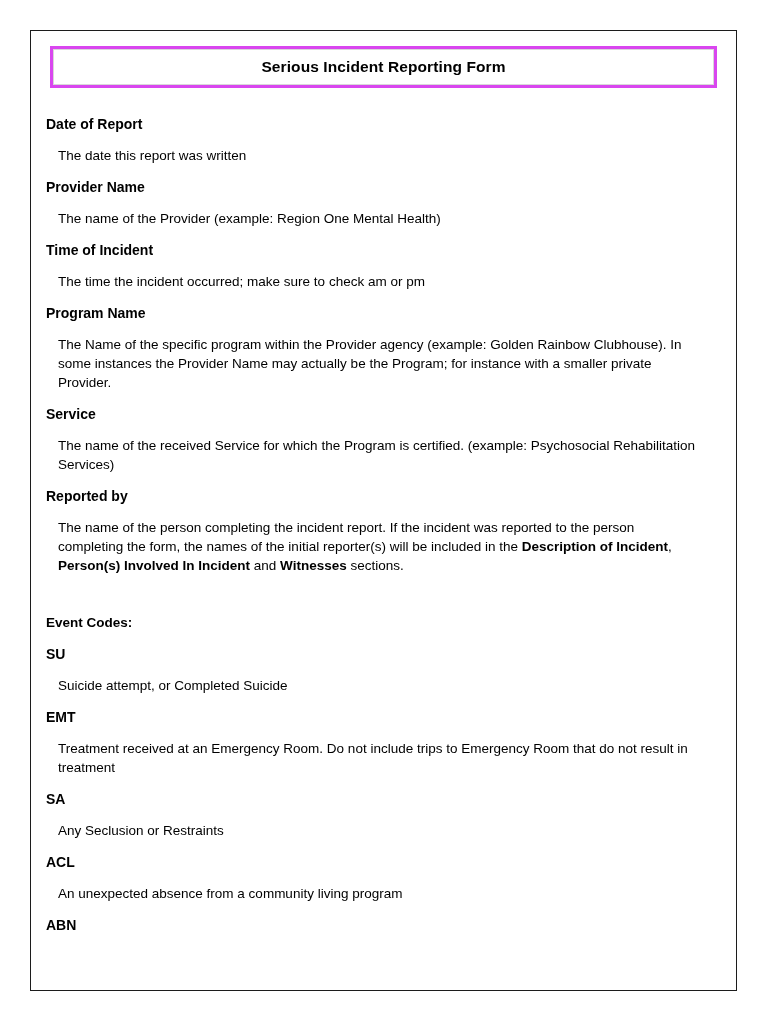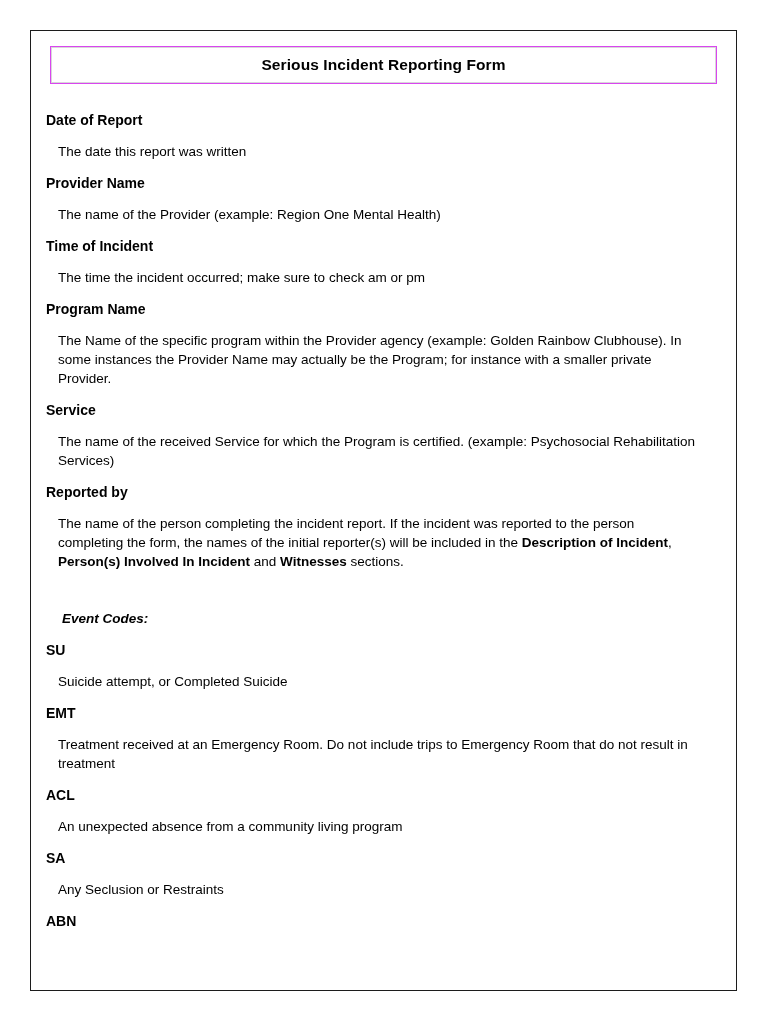--- a/index.html
+++ b/index.html
@@ -20,21 +20,21 @@
     left: 30px;
     top: 30px;
     width: 707px;
     height: 961px;
     border: 1px solid #1c1c1c;
     background: #ffffff;
     box-sizing: border-box;
   }
   .title-box {
     margin: 15px 19px 0 19px;
-    border: 1px solid #d946ef;
+    border: 3px solid #d946ef;
     box-shadow: 0 0 0 1px #d8d8d8 inset;
     padding: 9px 4px;
     text-align: center;
   }
   .title {
     margin: 0;
     font-size: 15.5px;
     font-weight: bold;
     letter-spacing: 0.1px;
   }
@@ -53,25 +53,24 @@
   .desc {
     margin: 12px;
     font-size: 13.5px;
     font-weight: normal;
     line-height: 19px;
   }
   .event-codes {
     margin-top: 38px;
   }
   .event-codes-heading {
-    margin: 0 0 13px 16px;
+    margin: 0 0 13px 0;
     font-size: 13.5px;
     font-weight: bold;
     line-height: 19px;
-    font-style: italic;
   }
 </style>
 </head>
 <body>
 
 <main class="page">
   <div class="frame">
 
     <header class="title-box">
       <h1 class="title">Serious Incident Reporting Form</h1>
@@ -117,27 +116,27 @@
           <h2 class="label">SU</h2>
           <p class="desc">Suicide attempt, or Completed Suicide</p>
         </section>
 
         <section class="field">
           <h2 class="label">EMT</h2>
           <p class="desc">Treatment received at an Emergency Room.  Do not include trips to Emergency Room that do not result in treatment</p>
         </section>
 
         <section class="field">
-          <h2 class="label">ACL</h2>
-          <p class="desc">An unexpected absence from a community living program</p>
+          <h2 class="label">SA</h2>
+          <p class="desc">Any Seclusion or Restraints</p>
         </section>
 
         <section class="field">
-          <h2 class="label">SA</h2>
-          <p class="desc">Any Seclusion or Restraints</p>
+          <h2 class="label">ACL</h2>
+          <p class="desc">An unexpected absence from a community living program</p>
         </section>
 
         <section class="field">
           <h2 class="label">ABN</h2>
         </section>
       </section>
 
     </div>
   </div>
 </main>

